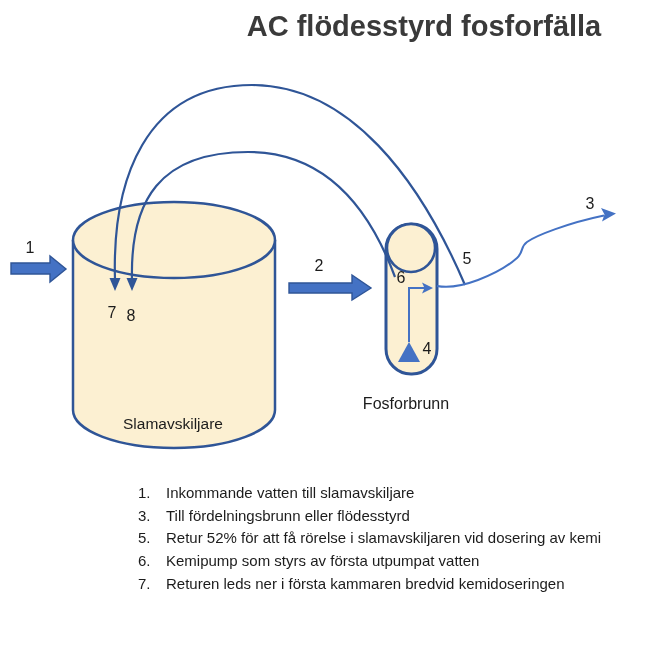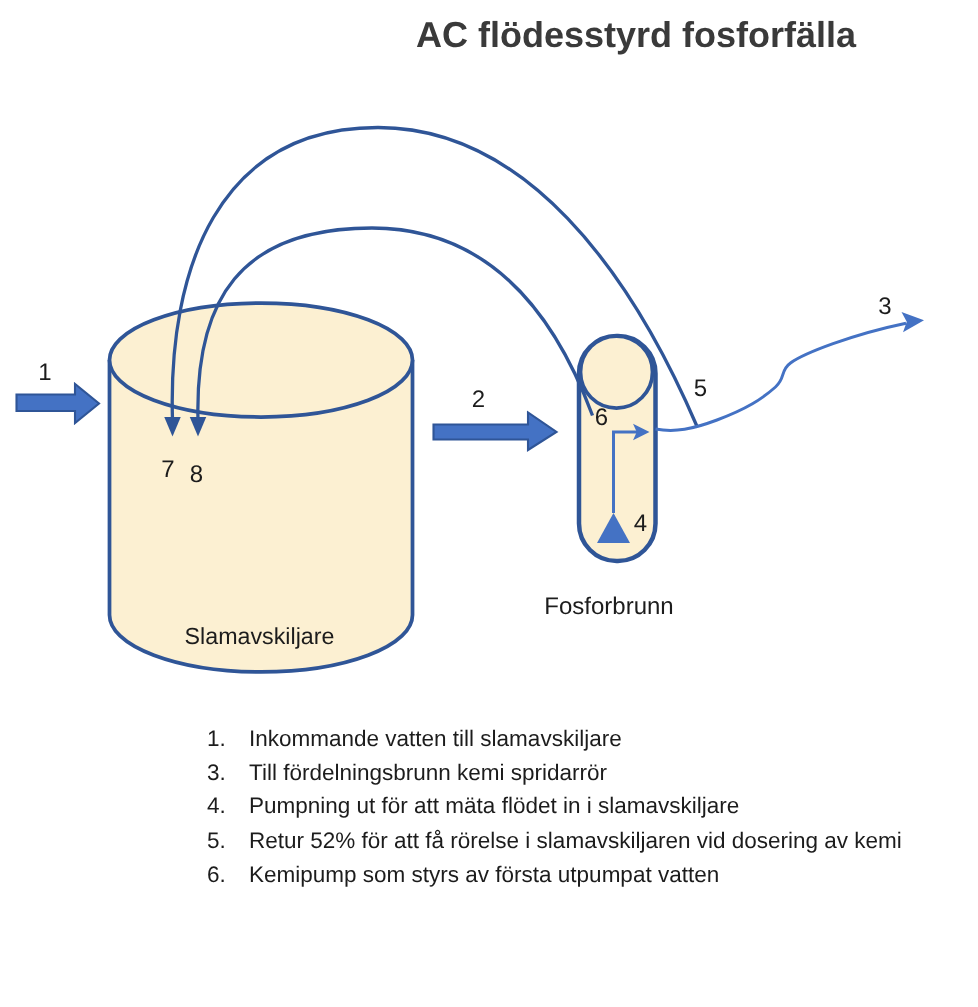--- a/index.html
+++ b/index.html
@@ -8,21 +8,21 @@
     width:652px;height:671px;
     background:#ffffff;
     font-family:"Liberation Sans",sans-serif;
     overflow:hidden;
   }
   .page-title{
     position:absolute;
     left:424px;top:10px;
     transform:translateX(-50%);
     white-space:nowrap;
-    font-size:24px;font-weight:700;
+    font-size:29px;font-weight:700;
     color:var(--title-text,#3a3a3a);
     margin:0;
   }
   svg.diagram{position:absolute;left:0;top:0;}
   svg text{
     font-family:"Liberation Sans",sans-serif;
     font-size:16px;
     fill:var(--label-text,#1c1c1c);
   }
   svg text.vessel-label{font-size:15.5px;}
@@ -84,19 +84,19 @@
     <text x="590" y="209" text-anchor="middle">3</text>
     <text x="427" y="354" text-anchor="middle">4</text>
     <text x="467" y="264" text-anchor="middle">5</text>
     <text x="401" y="283" text-anchor="middle">6</text>
     <text x="112" y="318" text-anchor="middle">7</text>
     <text x="131" y="321" text-anchor="middle">8</text>
   </svg>
 
   <div class="legend">
     <div class="legend-row"><span class="num">1.</span><span>Inkommande vatten till slamavskiljare</span></div>
-    <div class="legend-row"><span class="num">3.</span><span>Till fördelningsbrunn kemi spridarrör</span></div>
-    <div class="legend-row"><span class="num">4.</span><span>Pumpning ut för att mäta flödet in i slamavskiljare</span></div>
+    <div class="legend-row"><span class="num">3.</span><span>Till fördelningsbrunn eller flödesstyrd</span></div>
     <div class="legend-row"><span class="num">5.</span><span>Retur 52% för att få rörelse i slamavskiljaren vid dosering av kemi</span></div>
     <div class="legend-row"><span class="num">6.</span><span>Kemipump som styrs av första utpumpat vatten</span></div>
+    <div class="legend-row"><span class="num">7.</span><span>Returen leds ner i första kammaren bredvid kemidoseringen</span></div>
   </div>
 
 </div>
 
 </body></html>

